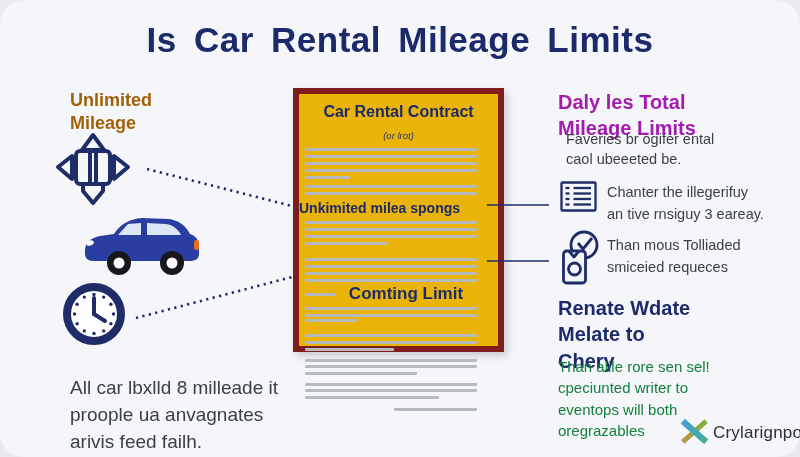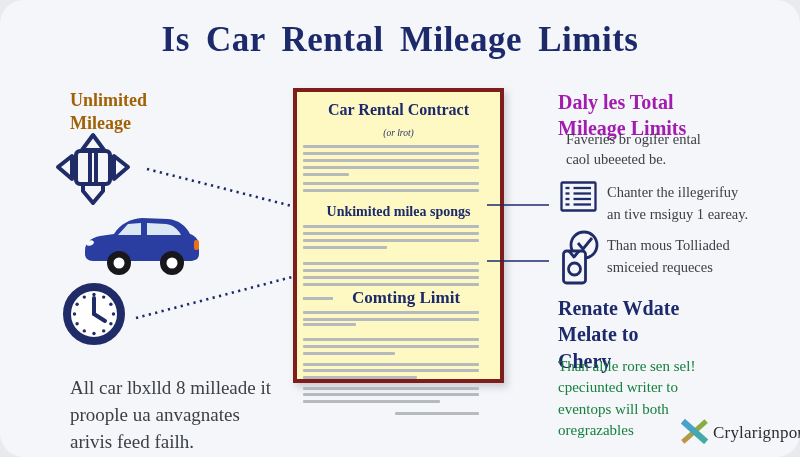--- a/index.html
+++ b/index.html
@@ -1,48 +1,48 @@
 <!DOCTYPE html>
 <html><head>
 <meta charset="utf-8">
 <style>
   html,body { margin:0; padding:0; background:#e9eaee; }
   #canvas {
     position:relative; width:800px; height:457px;
     background:#f5f6f9; overflow:hidden;
-    font-family:Liberation Serif, serif;
+    font-family:Liberation Sans, sans-serif;
     border-radius:24px;
   }
   .preline { white-space:pre-line; }
 
   .title {
     position:absolute; top:20px; left:0; width:800px; text-align:center;
     font-size:35px; font-weight:bold; color:#1c2a6b;
     word-spacing:7px; letter-spacing:0.5px;
   }
 
   
   .h-unlimited { position:absolute; left:70px; top:89px; font-size:18px; font-weight:bold; color:#a16207; line-height:1.25; }
   .icon-move  { position:absolute; left:50px; top:131px; }
   .icon-car   { position:absolute; left:80px; top:211px; }
   .icon-clock { position:absolute; left:62px; top:282px; }
   .h-daily    { position:absolute; left:70px; top:347px; font-size:21px; font-weight:bold; color:#1c2a6b; }
   .body-daily { position:absolute; left:70px; top:375px; font-size:19px; color:#3c4045; line-height:1.42; }
 
   
   .doc {
-    position:absolute; left:293px; top:88px; width:211px; height:295px;
-    background:#fef9c3; border:4px solid #7f1d1d; box-sizing:border-box;
+    position:absolute; left:293px; top:88px; width:211px; height:264px;
+    background:#eab308; border:6px solid #7f1d1d; box-sizing:border-box;
     box-shadow:3px 4px 7px rgba(70,80,100,0.25);
   }
   .doc-title    { text-align:center; font-size:16px; font-weight:bold; color:#1c2a6b; margin-top:9px; }
   .doc-subtitle { text-align:center; font-size:9.5px; font-style:italic; color:#2a3666; margin-top:9px; }
   .doc-lines    { padding-left:6px; padding-right:21px; }
   .doc-line     { height:3px; background:#b7babd; border-radius:1px; }
-  .doc-h1       { text-align:center; font-size:14px; font-weight:bold; color:#1c2a6b; margin-top:12px; }
+  .doc-h1       { font-size:14px; font-weight:bold; color:#1c2a6b; margin-top:5px; }
   .doc-h2-row   { display:flex; align-items:center; margin-top:2px; padding-left:6px; padding-right:21px; }
   .doc-h2-line  { width:30px; height:3px; background:#b7babd; flex:none; }
   .doc-h2       { flex:1; text-align:center; font-size:17px; font-weight:bold; color:#1c2a6b; }
 
   
   .h-right-top    { position:absolute; left:558px; top:89px;  font-size:20px; font-weight:bold; color:#a21caf; line-height:1.32; }
   .body-right-top { position:absolute; left:566px; top:129px; font-size:14.5px; color:#3c4045; line-height:1.4; }
   .item1-icon     { position:absolute; left:560px; top:181px; }
   .item1-text     { position:absolute; left:607px; top:182px; font-size:14.5px; color:#3c4045; line-height:1.5; }
   .item2-icon     { position:absolute; left:558px; top:229px; }
@@ -177,21 +177,21 @@
         <line x1="13.5" y1="7" x2="31" y2="7"></line>
       <line x1="5.5" y1="12.5" x2="9.5" y2="12.5"></line> 
         <line x1="13.5" y1="12.5" x2="31" y2="12.5"></line>
       <line x1="5.5" y1="18" x2="9.5" y2="18"></line>   
         <line x1="13.5" y1="18" x2="31" y2="18"></line>
       <line x1="5.5" y1="23.5" x2="9.5" y2="23.5"></line> 
         <line x1="13.5" y1="23.5" x2="31" y2="23.5"></line>
     </svg>
   </div>
   <div class="item1-text preline">Chanter the illegerifuy
-an tive rnsiguy 1 eareay.</div>
+an tive rnsiguy 3 eareay.</div>
 
   <div class="item2-icon">
     <svg width="43" height="57" viewBox="0 0 43 57" fill="none" stroke="#1f2c68" stroke-width="2.8" stroke-linejoin="round">
       <circle cx="26" cy="16" r="13"></circle>
       <polyline points="20,14 25,20 34,9"></polyline>
       <rect x="5.5" y="22" width="22" height="32" rx="3" fill="#f5f6f9"></rect>
       <polyline points="11,22 16,28 21,22"></polyline>
       <circle cx="16.5" cy="40" r="6"></circle>
     </svg>
   </div>

